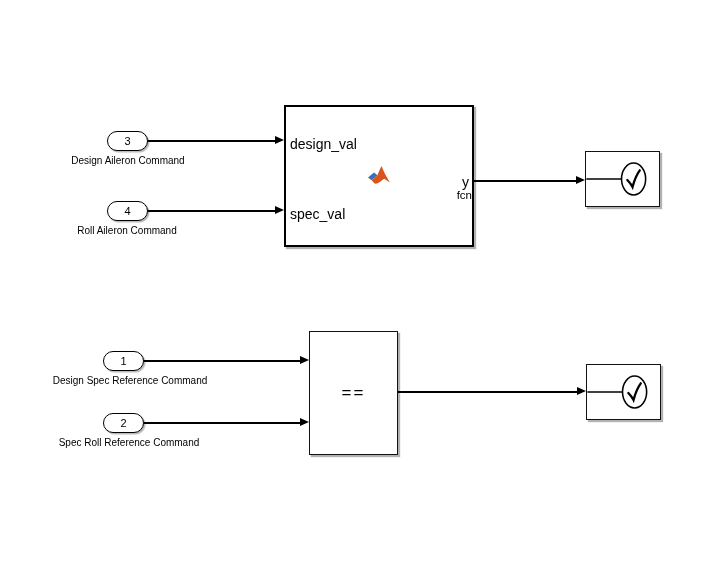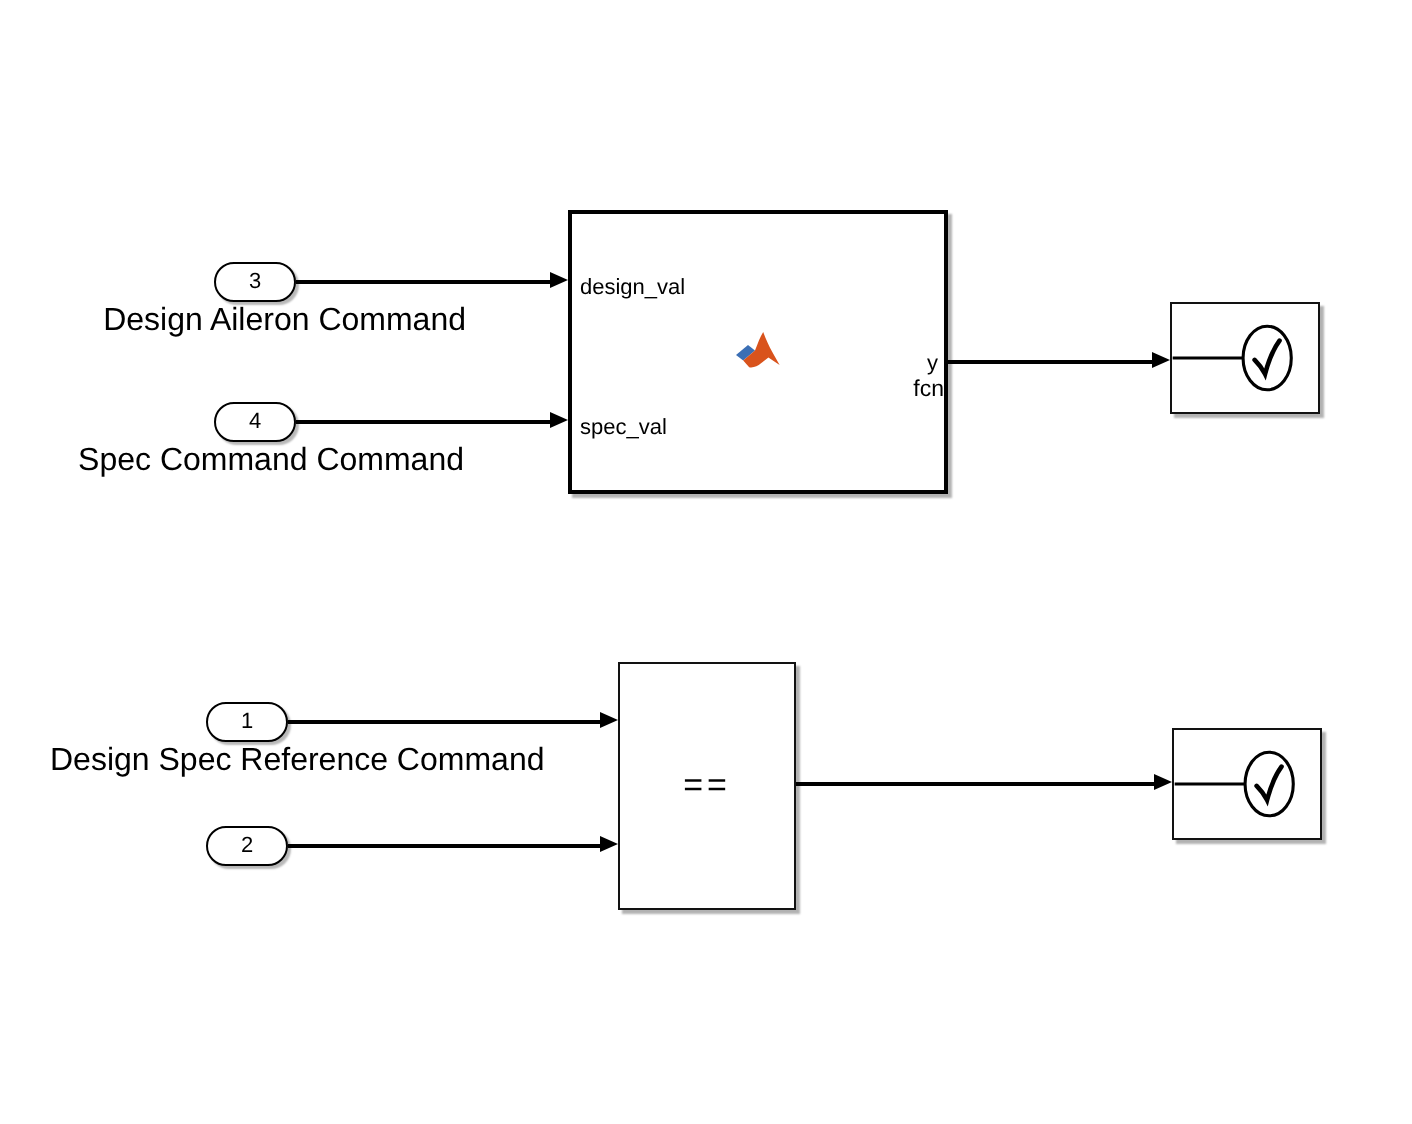--- a/index.html
+++ b/index.html
@@ -10,35 +10,35 @@
   
   .inport{
     position:absolute;width:41px;height:20px;box-sizing:border-box;
     border:1.4px solid #000;border-radius:10px;background:#fff;
     box-shadow:1.5px 1.5px 1px rgba(0,0,0,0.28);
     display:flex;align-items:center;justify-content:center;
     font-size:11px;line-height:11px;
   }
   
   .blk-label{
-    position:absolute;width:210px;text-align:right;
-    font-size:16px;line-height:14px;white-space:nowrap;
+    position:absolute;width:210px;text-align:center;
+    font-size:10px;line-height:14px;white-space:nowrap;
   }
   
   .sline{position:absolute;height:1.5px;background:#000;}
   .arrow{
     position:absolute;width:0;height:0;
     border-left:9px solid #000;border-top:4.5px solid transparent;border-bottom:4.5px solid transparent;
   }
   
   .fcn-block{
     position:absolute;left:284px;top:105px;width:190px;height:142px;box-sizing:border-box;
     background:#fff;border:2.4px solid #000;box-shadow:2px 2px 1px rgba(0,0,0,0.3);
   }
-  .fcn-block .port-label{position:absolute;font-size:11px;line-height:13px;}
+  .fcn-block .port-label{position:absolute;font-size:14px;line-height:13px;}
   .fcn-in1{left:4px;top:31px;}
   .fcn-in2{left:4px;top:101px;}
   .fcn-out{right:3px;top:69px;}
   .fcn-logo{position:absolute;left:81px;top:58px;}
   .fcn-name{position:absolute;left:0;top:82px;width:100%;text-align:right;font-size:11.5px;line-height:13px;}
   
   .eq-block{
     position:absolute;left:309px;top:331px;width:89px;height:124px;box-sizing:border-box;
     background:#fff;border:1.6px solid #121212;box-shadow:2px 2px 1px rgba(0,0,0,0.3);
     display:flex;align-items:center;justify-content:center;
@@ -57,21 +57,21 @@
 <div class="canvas">
 
   <div class="inport" style="left:107px;top:131px;">
     <span>3</span>
   </div>
   <div class="blk-label" style="left:23px;top:154px;">Design Aileron Command</div>
 
   <div class="inport" style="left:107px;top:201px;">
     <span>4</span>
   </div>
-  <div class="blk-label" style="left:22px;top:224px;">Spec Command Command</div>
+  <div class="blk-label" style="left:22px;top:224px;">Roll Aileron Command</div>
 
   <div class="sline" style="left:148px;top:140px;width:127px;"></div>
   <div class="arrow" style="left:275px;top:136.3px;"></div>
 
   <div class="sline" style="left:148px;top:210px;width:127px;"></div>
   <div class="arrow" style="left:275px;top:206.3px;"></div>
 
   <div class="fcn-block">
     <span class="port-label fcn-in1">design_val</span>
     <span class="port-label fcn-in2">spec_val</span>
@@ -97,20 +97,21 @@
   </div>
 
   <div class="inport" style="left:103px;top:351px;">
     <span>1</span>
   </div>
   <div class="blk-label" style="left:25px;top:374px;">Design Spec Reference Command</div>
 
   <div class="inport" style="left:103px;top:413px;">
     <span>2</span>
   </div>
+  <div class="blk-label" style="left:24px;top:436px;">Spec Roll Reference Command</div>
 
   <div class="sline" style="left:144px;top:360px;width:156px;"></div>
   <div class="arrow" style="left:300px;top:356.3px;"></div>
 
   <div class="sline" style="left:144px;top:422px;width:156px;"></div>
   <div class="arrow" style="left:300px;top:418.3px;"></div>
 
   <div class="eq-block">
     <span class="eq-op">==</span>
   </div>

